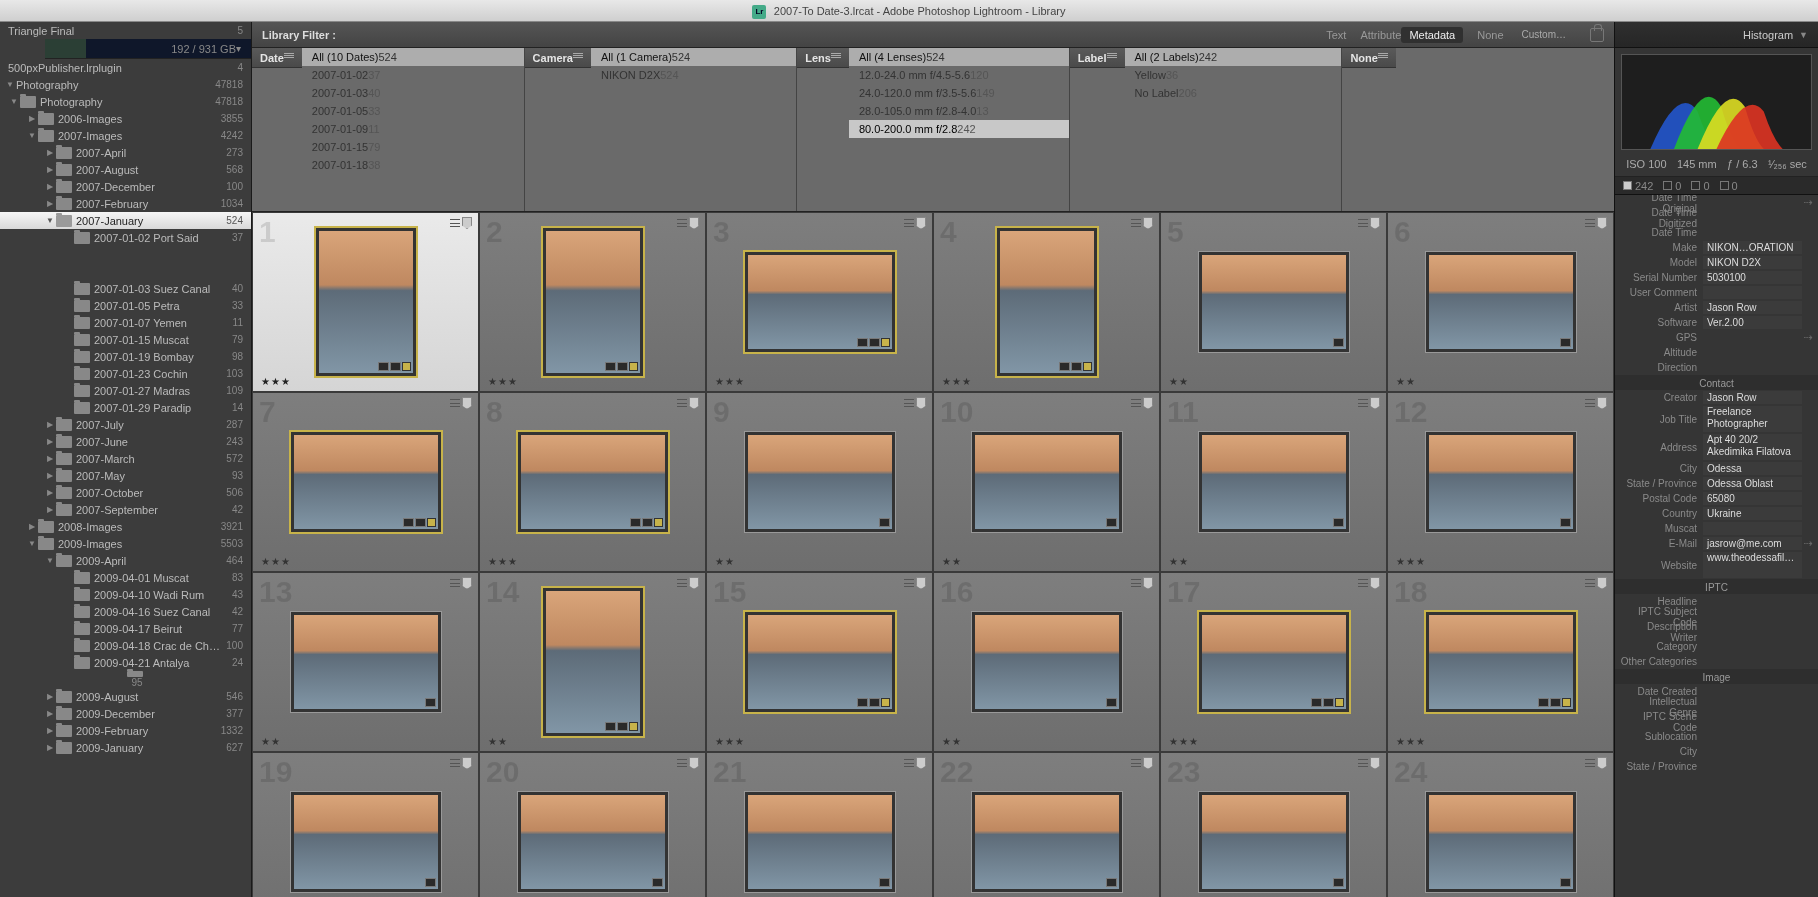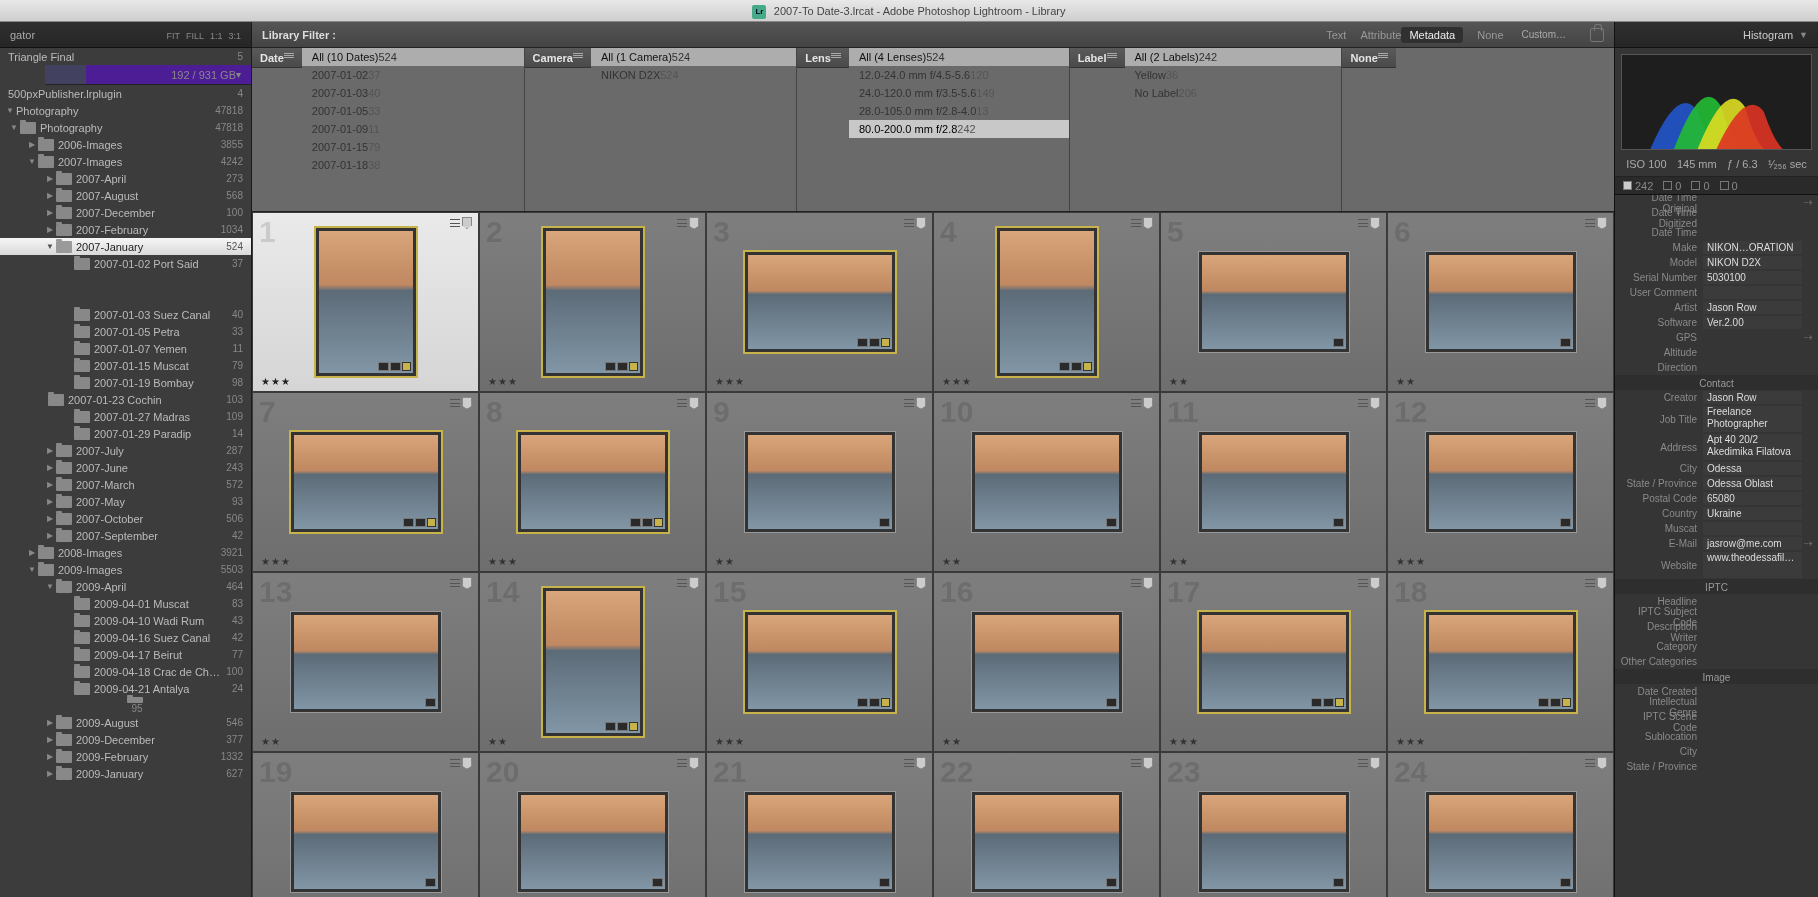--- a/index.html
+++ b/index.html
@@ -7,21 +7,21 @@
 
 
 .titlebar { height:22px; background:linear-gradient(#e8e8e8,#cfcfcf); color:#444; text-align:center; line-height:22px; font-size:12px; border-bottom:1px solid #888;}
 .titlebar .lr-badge { display:inline-block; width:14px; height:14px; background:#4a8; color:#002; font-size:8px; line-height:14px; vertical-align:middle; margin-right:4px; border-radius:2px; font-weight:bold;}
 .mainrow { display:flex; height:calc(100% - 22px); }
 
 
 .leftpanel { width:252px; background:#3c3c3c; border-right:1px solid #1a1a1a; display:flex; flex-direction:column;}
 .panel-header { height:26px; background:linear-gradient(#2f2f2f,#262626); padding:0 10px; display:flex; align-items:center; justify-content:space-between; border-bottom:1px solid #111; color:#aaa;}
 .panel-header .zoom-opts span{ margin-left:6px; font-size:9px; color:#888; cursor:pointer;}
-.volbar { height:20px; background:#4c1d95; padding:0 10px; display:flex; justify-content:flex-end; align-items:center; color:#888; font-size:10px; position:relative; border-bottom:1px solid #222;margin-left:45px;}
+.volbar { height:20px; background:#0f172a; padding:0 10px; display:flex; justify-content:flex-end; align-items:center; color:#888; font-size:10px; position:relative; border-bottom:1px solid #222;margin-left:45px;}
 .volbar .bar { position:absolute; left:0; top:0; bottom:0; width:20%; background:#3d5a3d; opacity:.6;}
 .folders { flex:1; overflow:auto; }
 .frow { display:flex; align-items:center; height:17px; padding-right:8px; color:#bbb; cursor:pointer;}
 .frow.sel { background:linear-gradient(#f6f6f6,#d9d9d9); color:#222; }
 .frow .tw { width:12px; text-align:center; color:#888; font-size:8px;}
 .frow.sel .tw { color:#555;}
 .frow .ico { width:16px; height:12px; margin-right:4px; background:#888; border-radius:1px; position:relative;}
 .frow .ico:before { content:""; position:absolute; top:-2px; left:0; width:6px; height:2px; background:#888; border-radius:1px 1px 0 0;}
 .frow.sel .ico, .frow.sel .ico:before { background:#9a9a9a;}
 .frow .lbl { flex:1; white-space:nowrap; overflow:hidden; text-overflow:ellipsis;}
@@ -99,24 +99,20 @@
 <body>
 
 <div class="titlebar">
   <span class="lr-badge">Lr</span>
   <span>2007-To Date-3.lrcat - Adobe Photoshop Lightroom - Library</span>
 </div>
 
 <div class="mainrow">
 
   <div class="leftpanel">
-    <div class="panel-header">
-      <span>gator</span>
-      <span class="zoom-opts" id="zoomopts"><span>FIT</span><span>FILL</span><span>1:1</span><span>3:1</span></span>
-    </div>
     <div class="frow" style="padding-left:8px">
       <span class="lbl">Triangle Final</span>
       <span class="cnt">5</span>
     </div>
     <div class="volbar">
       <div class="bar"></div>
       <span>192 / 931 GB</span>▾
     </div>
     <div class="frow" style="padding-left:8px">
       <span class="lbl">500pxPublisher.lrplugin</span>
@@ -205,21 +201,21 @@
     <span class="ico"></span>
     <span class="lbl">2007-01-15 Muscat</span>
     <span class="cnt">79</span>
         </div>
         <div class="frow" style="padding-left: 62px;">
           <span class="tw"></span>
     <span class="ico"></span>
     <span class="lbl">2007-01-19 Bombay</span>
     <span class="cnt">98</span>
         </div>
-        <div class="frow" style="padding-left: 36px;">
+        <div class="frow" style="padding-left: 62px;">
           <span class="tw"></span>
     <span class="ico"></span>
     <span class="lbl">2007-01-23 Cochin</span>
     <span class="cnt">103</span>
         </div>
         <div class="frow" style="padding-left: 62px;">
           <span class="tw"></span>
     <span class="ico"></span>
     <span class="lbl">2007-01-27 Madras</span>
     <span class="cnt">109</span>

